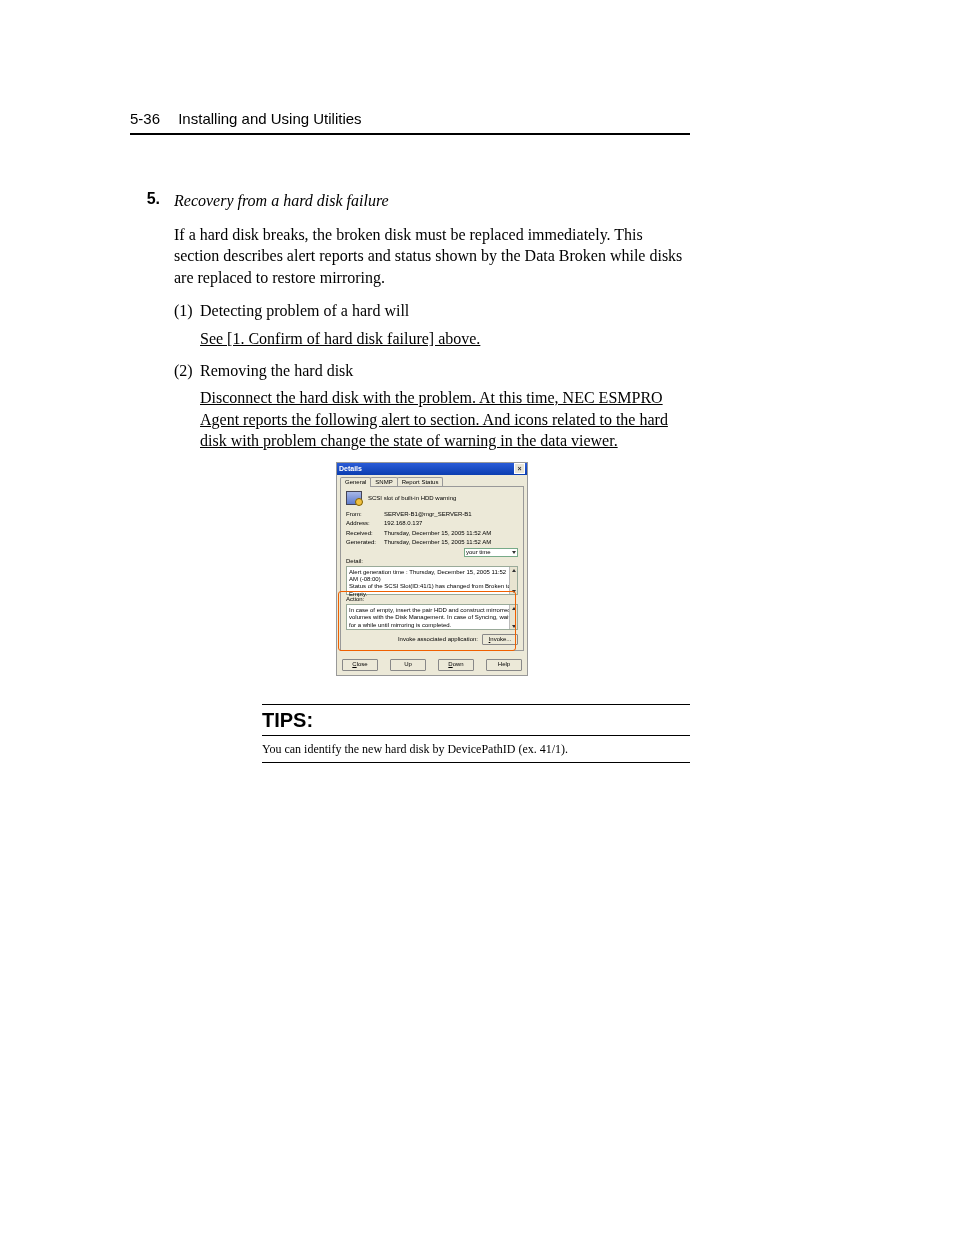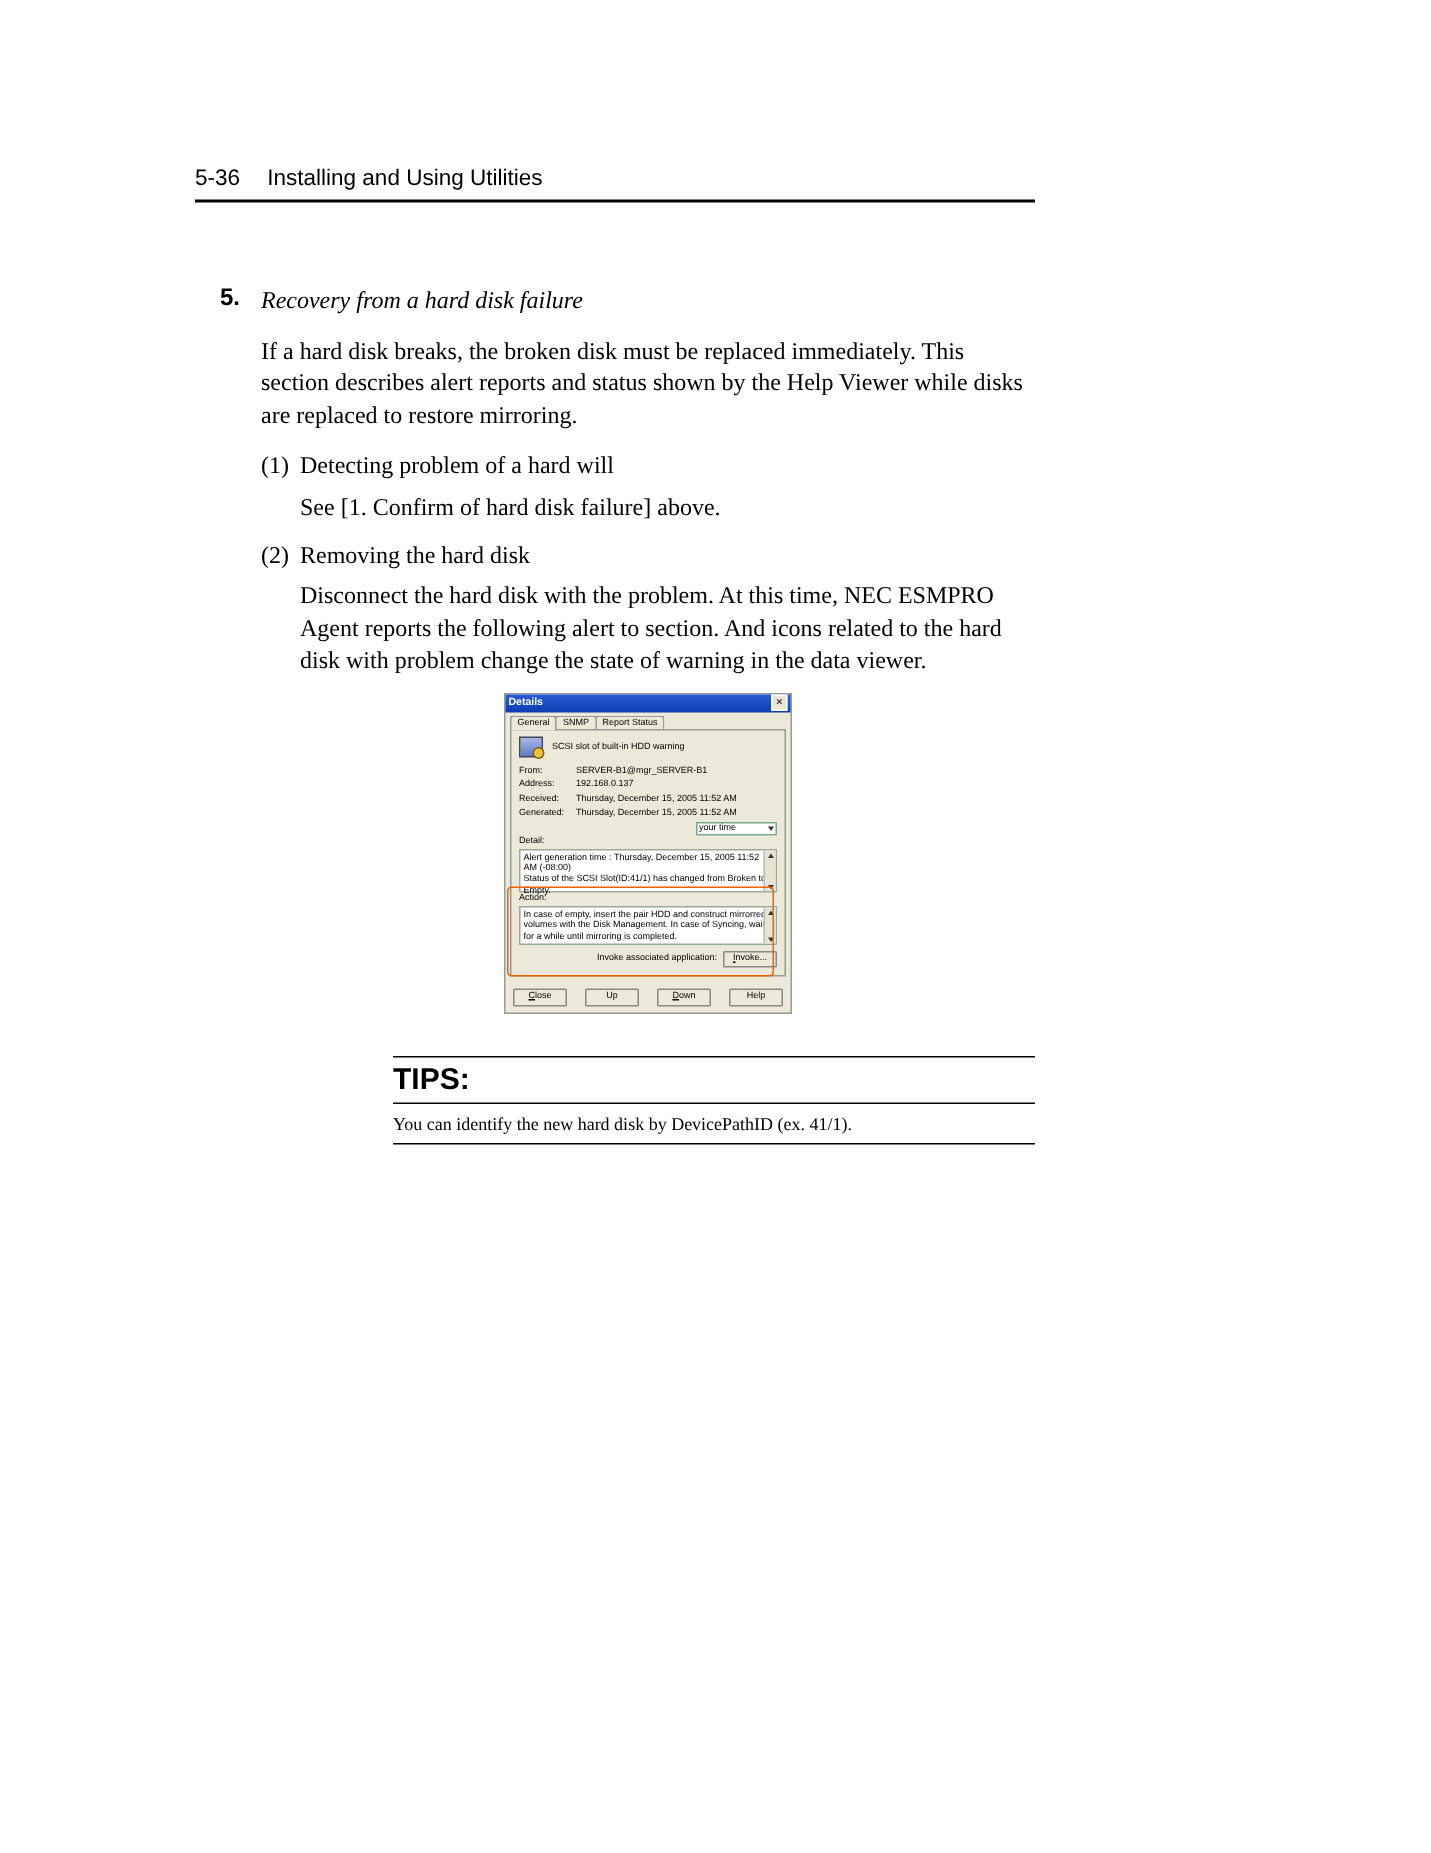--- a/index.html
+++ b/index.html
@@ -40,21 +40,21 @@
   .step-body { flex: 1; font-size: 16px; line-height: 1.35; }
   .step-title { margin-bottom: 12px; font-style: italic; }
   .para { margin-bottom: 12px; }
   .sub-row { display: flex; margin-top: 4px; }
   .sub-num {
     flex: 0 0 26px;
     font-size: 16px;
   }
   .sub-body { flex: 1; }
   .sub-title { margin-bottom: 6px; }
-  .sub-indent { padding-left: 26px; margin-bottom: 10px; }
+  .sub-indent { padding-left: 26px; margin-bottom: 10px; text-decoration: underline; }
 
   
   .dialog-wrap { display: flex; justify-content: center; margin-top: 10px; margin-bottom: 18px; }
   .dialog {
     width: 190px;
     font-family: Tahoma, Arial, sans-serif;
     font-size: 6px;
     line-height: 1.2;
     border: 1px solid #999;
     background: #ece9d8;
@@ -244,21 +244,21 @@
 
   <div class="header-line">
     <span class="header-page-num">5-36</span>
     <span class="header-title">Installing and Using Utilities</span>
   </div>
 
   <div class="step-row">
     <div class="step-num">5.</div>
     <div class="step-body">
       <div class="step-title">Recovery from a hard disk failure</div>
-      <div class="para">If a hard disk breaks, the broken disk must be replaced immediately. This section describes alert reports and status shown by the Help Viewer while disks are replaced to restore mirroring.</div>
+      <div class="para">If a hard disk breaks, the broken disk must be replaced immediately. This section describes alert reports and status shown by the Data Broken while disks are replaced to restore mirroring.</div>
 
       <div class="sub-row">
         <div class="sub-num">(1)</div>
         <div class="sub-body">
           <div class="sub-title">Detecting problem of a hard will</div>
         </div>
       </div>
       <div class="sub-indent">See [1. Confirm of hard disk failure] above.</div>
 
       <div class="sub-row">

